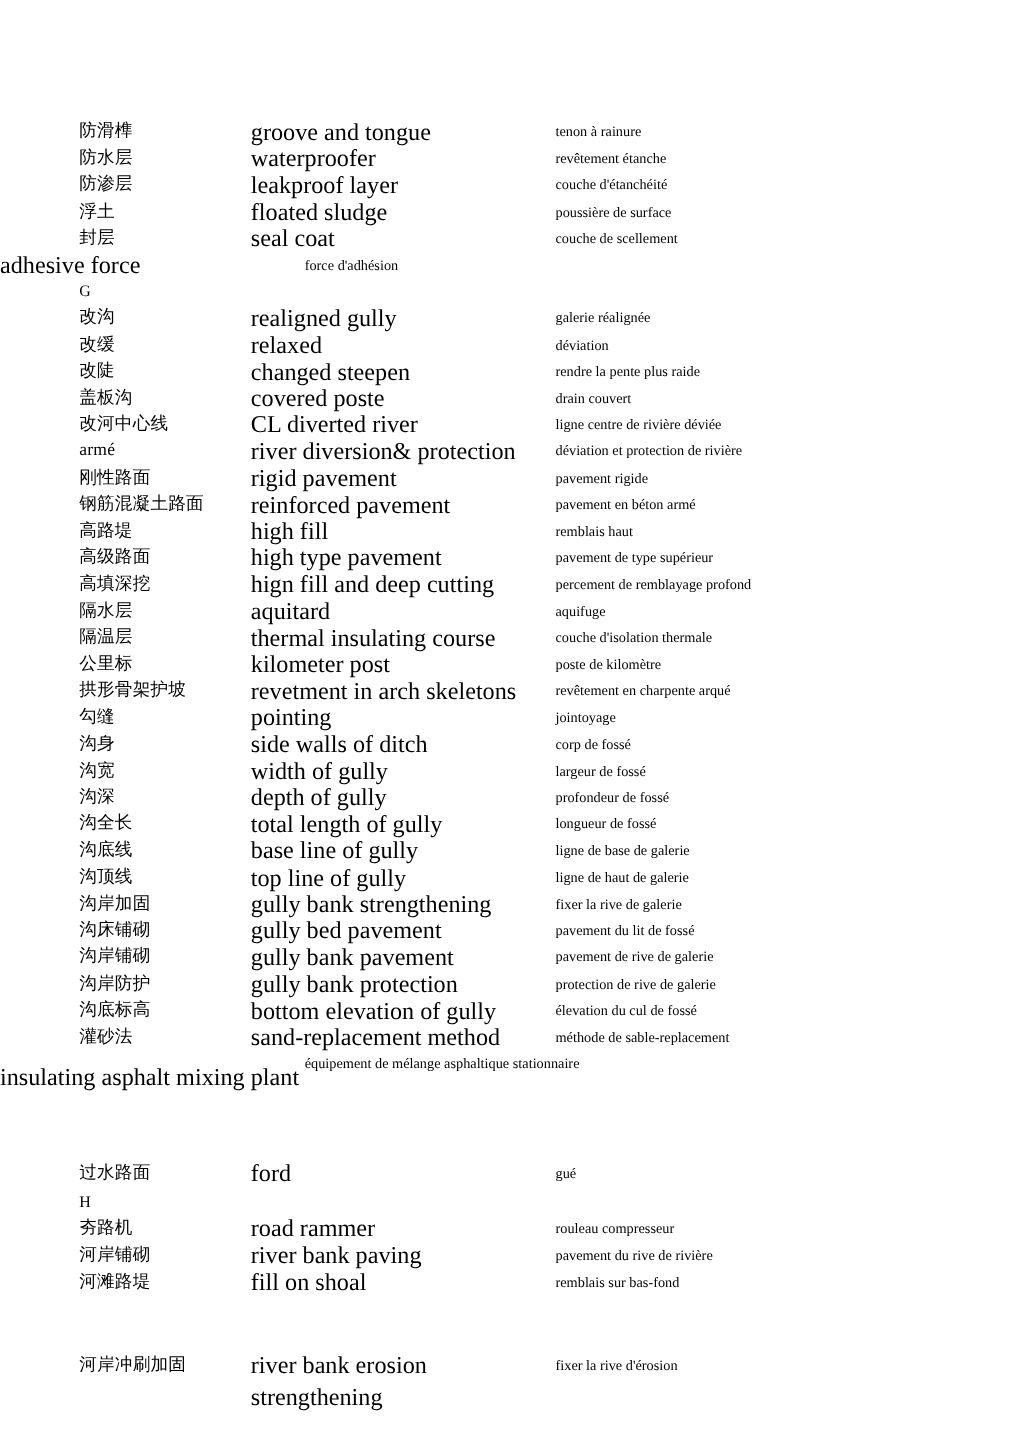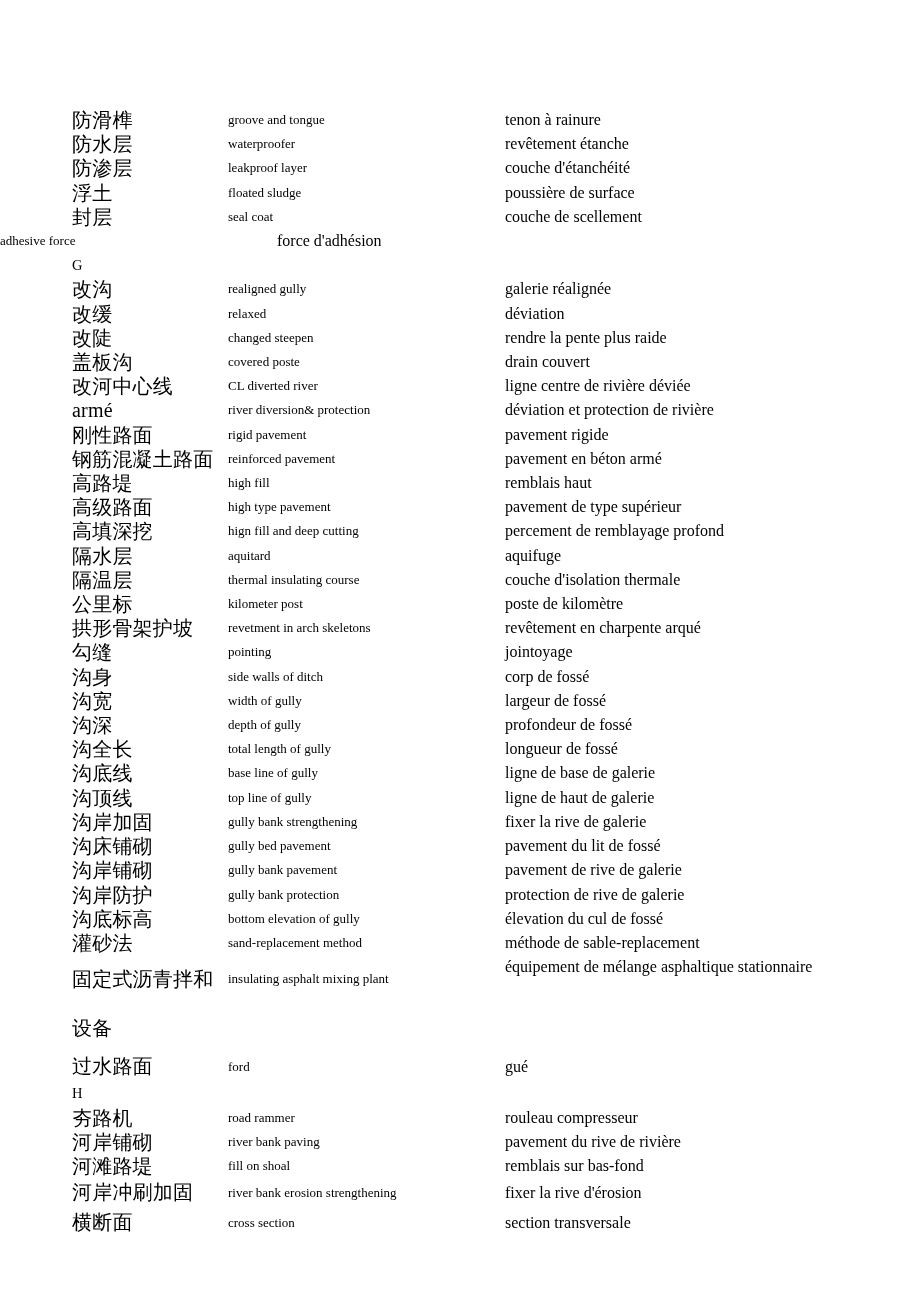--- a/index.html
+++ b/index.html
@@ -29,34 +29,34 @@
   }
   .row {
     display: flex;
     align-items: flex-start;
     min-height: 24.2px;
   }
   .col-zh {
     width: 228px;
     padding-left: 72px;
     box-sizing: border-box;
-    font-size: 20px;
+    font-size: 16px;
     line-height: 24.2px;
     letter-spacing: 0.2px;
   }
   .col-en {
     width: 277px;
     box-sizing: border-box;
-    font-size: 13px;
+    font-size: 22px;
     line-height: 24.2px;
   }
   .col-fr {
     width: 343px;
     box-sizing: border-box;
-    font-size: 16px;
+    font-size: 13px;
     line-height: 24.2px;
   }
   
   .row.section .col-zh {
     font-size: 14.5px;
     line-height: 24.2px;
   }
   
   .row.tall {
     min-height: 48.4px;
@@ -65,20 +65,21 @@
   .row.tall .col-en {
     line-height: 48.4px;
   }
   .row.tall .col-fr {
     line-height: 24.2px;
     padding-top: 0px;
   }
   
   .row.loose {
     min-height: 29.5px;
+    margin-top: 48px;
   }
   .row.loose .col-zh,
   .row.loose .col-en,
   .row.loose .col-fr {
     line-height: 29.5px;
   }
   .cell {
     white-space: pre-wrap;
   }
 </style>
@@ -255,21 +256,20 @@
         <div class="col-zh cell">沟底标高</div>
         <div class="col-en cell">bottom elevation of gully</div>
         <div class="col-fr cell">élevation du cul de fossé</div>
       </div>
       <div class="row">
         <div class="col-zh cell">灌砂法</div>
         <div class="col-en cell">sand-replacement method</div>
         <div class="col-fr cell">méthode de sable-replacement</div>
       </div>
       <div class="row tall">
-        <div class="col-zh cell">固定式沥青拌和设备</div>
         <div class="col-en cell">insulating asphalt mixing plant</div>
         <div class="col-fr cell">équipement de mélange asphaltique stationnaire</div>
       </div>
       <div class="row loose">
         <div class="col-zh cell">过水路面</div>
         <div class="col-en cell">ford</div>
         <div class="col-fr cell">gué</div>
       </div>
       <div class="row section">
         <div class="col-zh cell">H</div>

